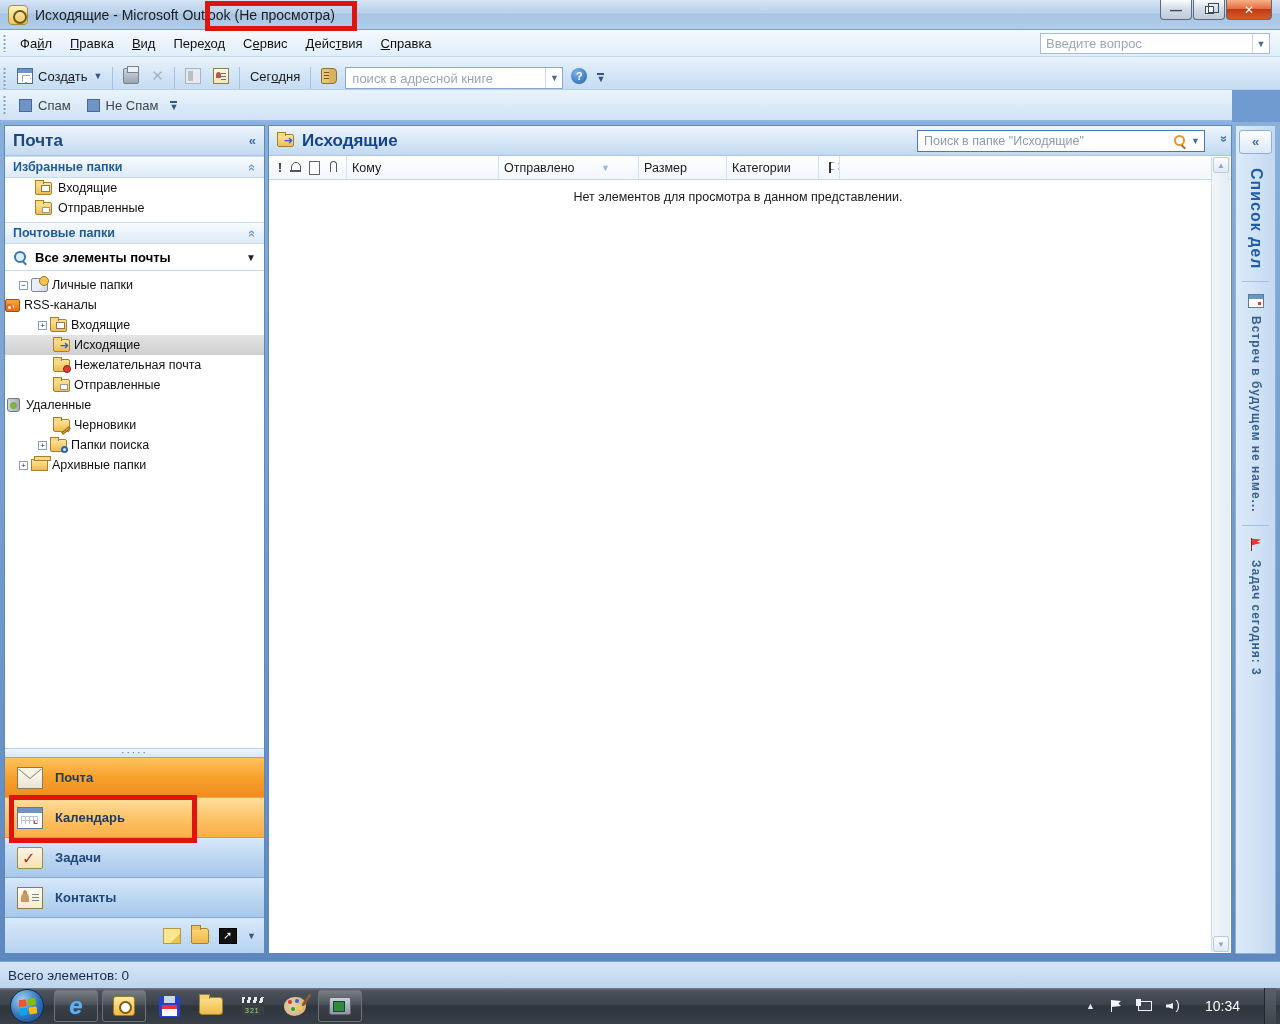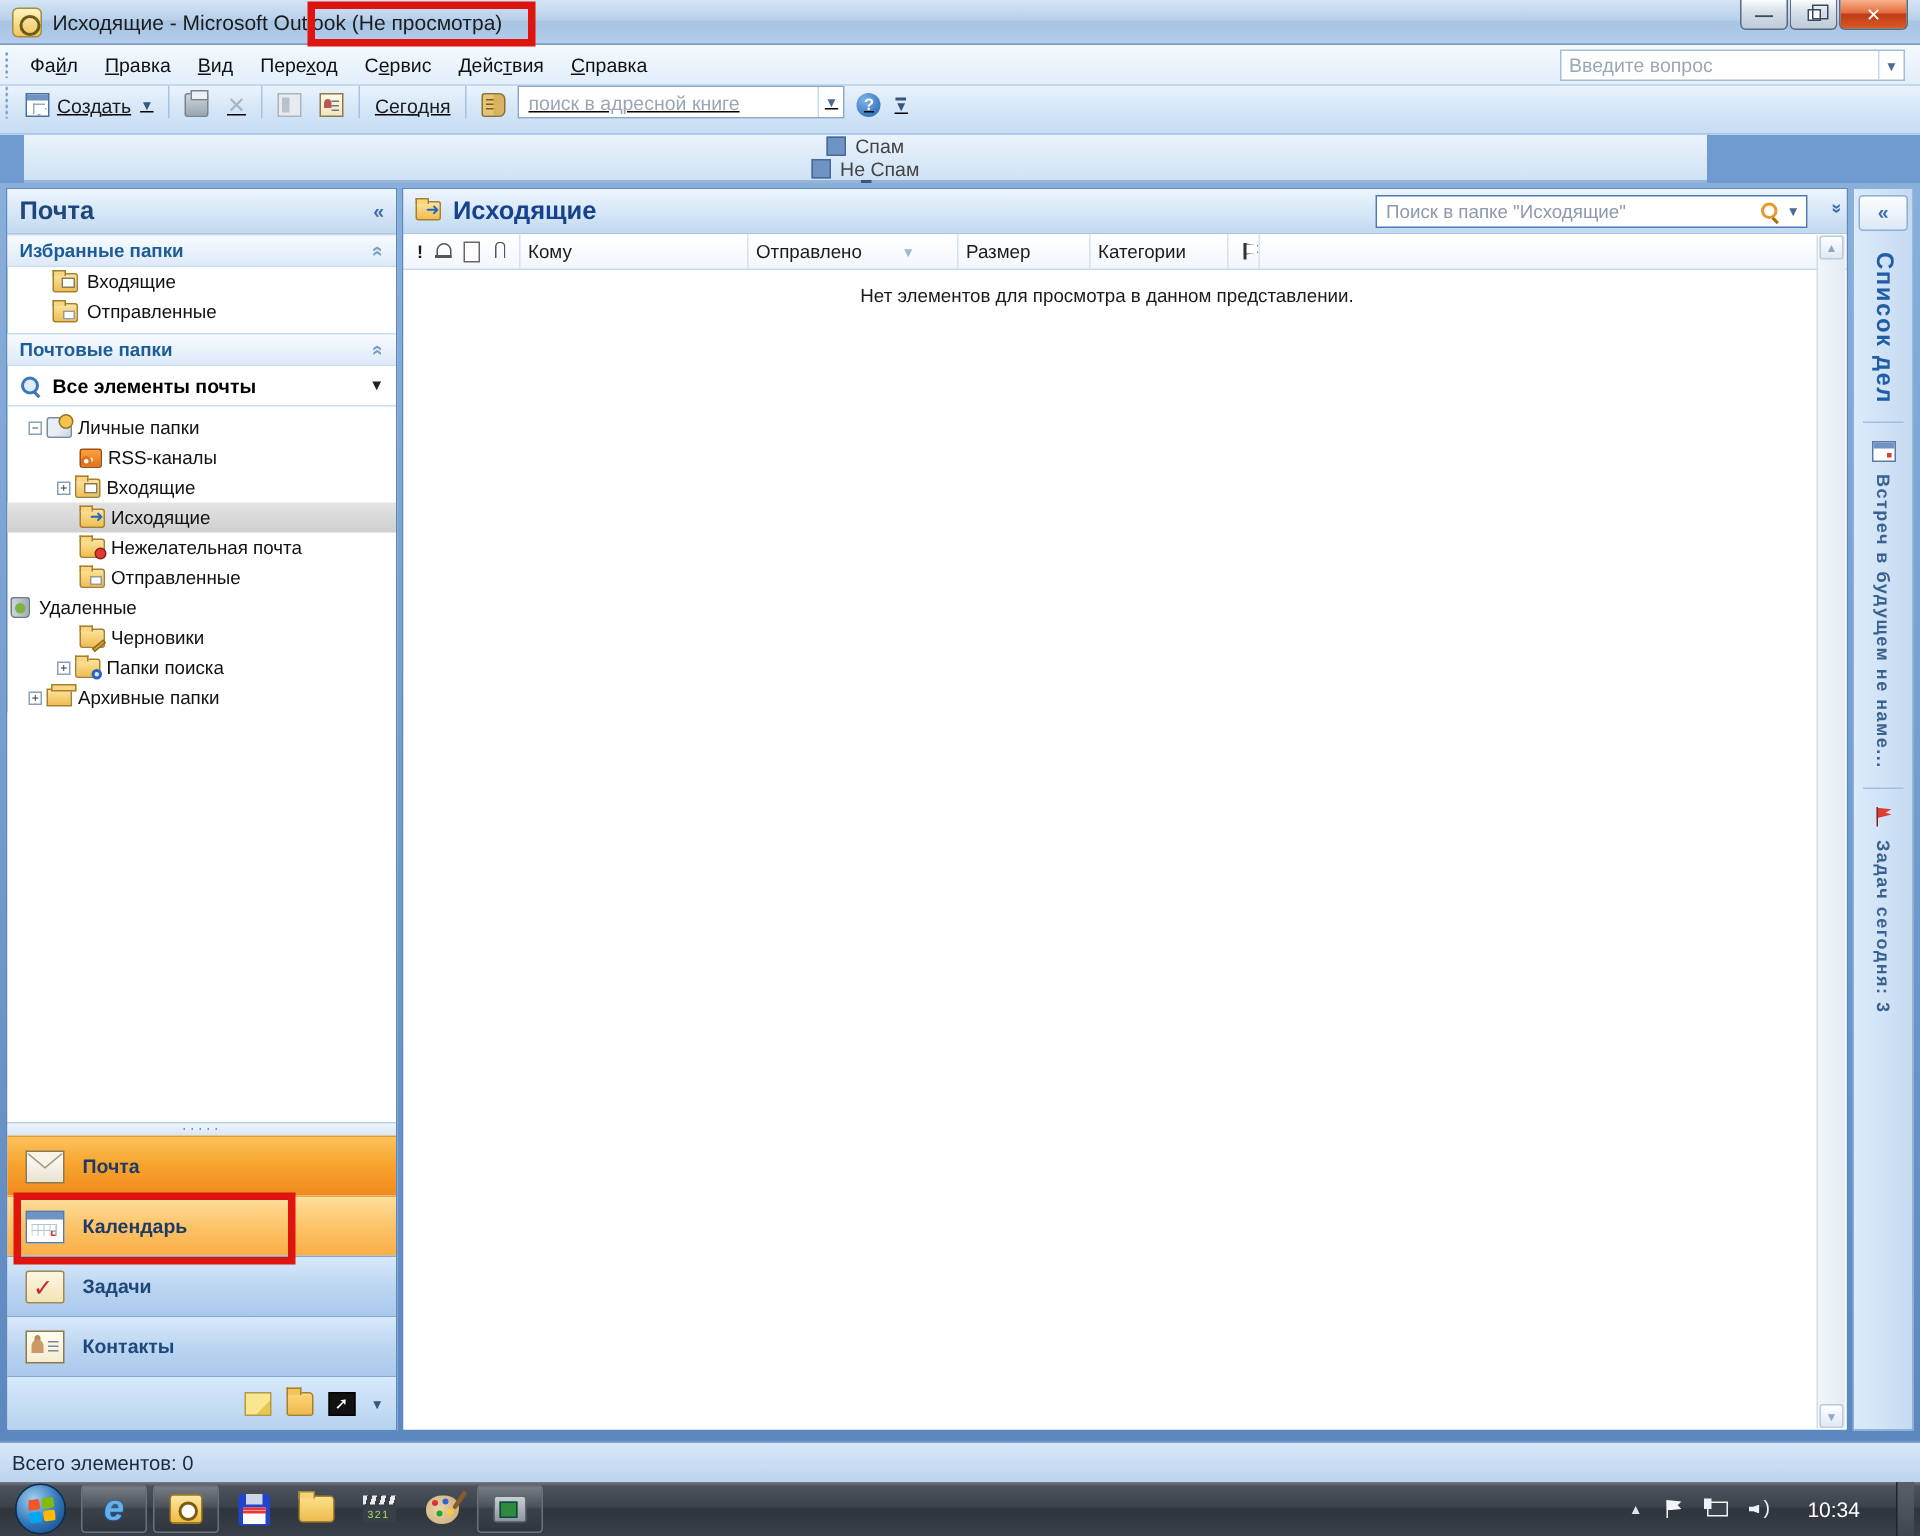--- a/index.html
+++ b/index.html
@@ -24,22 +24,22 @@
   
   .menubar { left:0; top:30px; width:1280px; height:27px; background:linear-gradient(180deg,#f4f9fe,#e2eefa); border-bottom:1px solid #c4d8ee; display:flex; align-items:center; }
   .grip { width:3px; height:70%; margin:0 5px 0 3px; background-image:radial-gradient(circle,#7e9fc6 1px,transparent 1.2px); background-size:3px 4px; }
   .menu-item { padding:3px 9px; color:#111; }
   .ask-box { position:absolute; right:10px; top:3px; width:230px; height:21px; background:#fff; border:1px solid #a5bdd8; display:flex; align-items:center; }
   .ask-box input { flex:1; border:none; outline:none; font:inherit; color:#333; padding:0 5px; background:transparent; }
   .ask-box input::placeholder { color:#9aa7b8; }
   .combo-arrow { width:17px; height:100%; display:flex; align-items:center; justify-content:center; color:#4a6b96; font-size:9px; border-left:1px solid #c9d9ec; }
 
   
-  .toolbar1 { left:0; top:57px; width:1280px; height:33px; background:linear-gradient(180deg,#eaf3fc,#d3e5f7 55%,#c6dcf3); border-bottom:1px solid #b6cfeb; display:flex; align-items:flex-start;text-decoration:underline; }
-  .toolbar2 { left:16px; top:90px; width:1122px; height:32px; background:linear-gradient(180deg,#eaf3fc,#cfe2f5); border-bottom:2px solid #96b4d8; display:flex; align-items:center;flex-direction:column; }
+  .toolbar1 { left:0; top:57px; width:1280px; height:33px; background:linear-gradient(180deg,#eaf3fc,#d3e5f7 55%,#c6dcf3); border-bottom:1px solid #b6cfeb; display:flex; align-items:flex-end; }
+  .toolbar2 { left:0; top:90px; width:1232px; height:32px; background:linear-gradient(180deg,#eaf3fc,#cfe2f5); border-bottom:2px solid #96b4d8; display:flex; align-items:center; }
   .tb-btn { height:26px; display:flex; align-items:center; padding:0 5px; border:1px solid transparent; border-radius:2px; color:#1b1b1b; }
   .tb-sep { width:1px; height:22px; background:#a8c3e0; margin:0 4px; }
   .icon16 { width:16px; height:16px; display:inline-block; position:relative; }
   .calgrid { background:#fff; border:1px solid #4a6f9e; }
   .calgrid::before { content:""; position:absolute; left:0; top:0; right:0; height:4px; background:#6f94c4; }
   .calgrid::after { content:""; position:absolute; left:4px; top:6px; width:7px; height:6px; border-left:1px solid #9ab; border-top:1px solid #9ab; box-shadow:4px 0 0 -3px #9ab,0 4px 0 -3px #9ab; }
   .printer { background:linear-gradient(180deg,#cfd6dd,#9aa5b0); border:1px solid #78828c; border-radius:2px; }
   .printer::before { content:""; position:absolute; left:3px; top:-3px; width:10px; height:5px; background:#eef1f4; border:1px solid #78828c; }
   .gray-x { color:#a9b4bf; font-weight:bold; font-size:15px; }
   .panes-ic { background:#e7ebef; border:1px solid #aab4be; }
@@ -324,21 +324,21 @@
       <span class="t">Все элементы почты</span>
       <span style="color:#222;font-size:10px">▼</span>
     </div>
     <div style="height:4px"></div>
 
     <div class="tree-row" style="padding-left:14px">
       <span class="expander">−</span>
       <span class="root-ic"></span>
       <span class="lbl">Личные папки</span>
     </div>
-    <div class="tree-row" style="padding-left:48px">
+    <div class="tree-row" style="">
       <span class="rss-ic"></span>
       <span class="lbl">RSS-каналы</span>
     </div>
     <div class="tree-row" style="padding-left:33px">
       <span class="expander">+</span>
       <span class="ficon">
           <span class="badge b-env"></span>
         </span>
       <span class="lbl">Входящие</span>
     </div>

